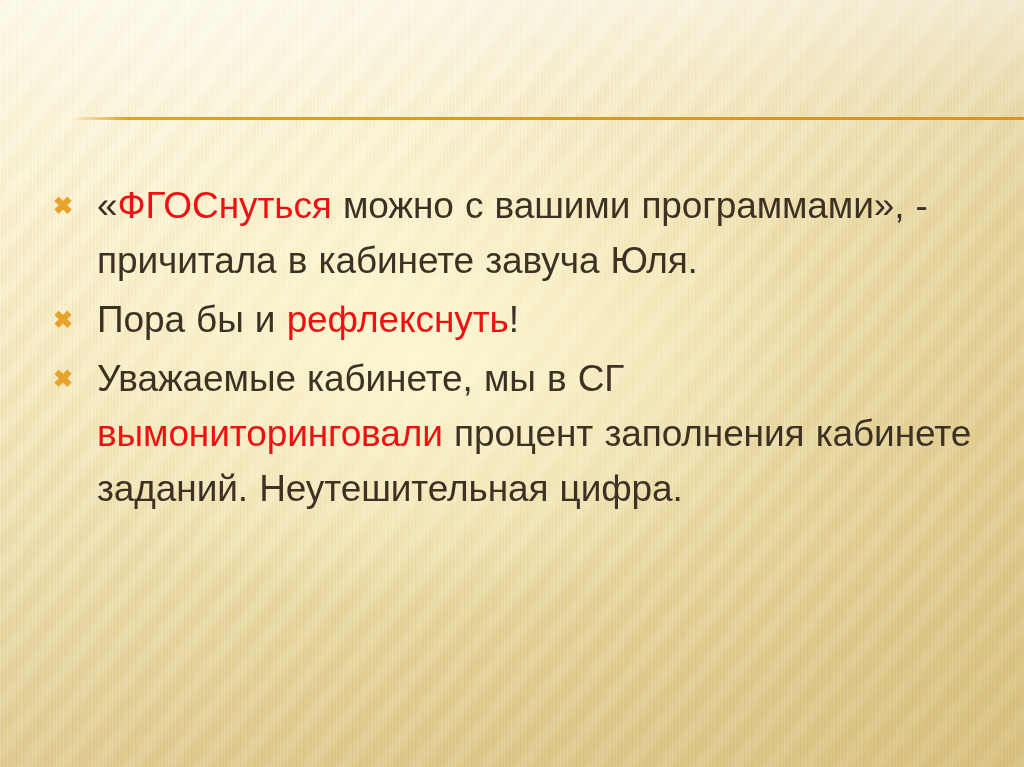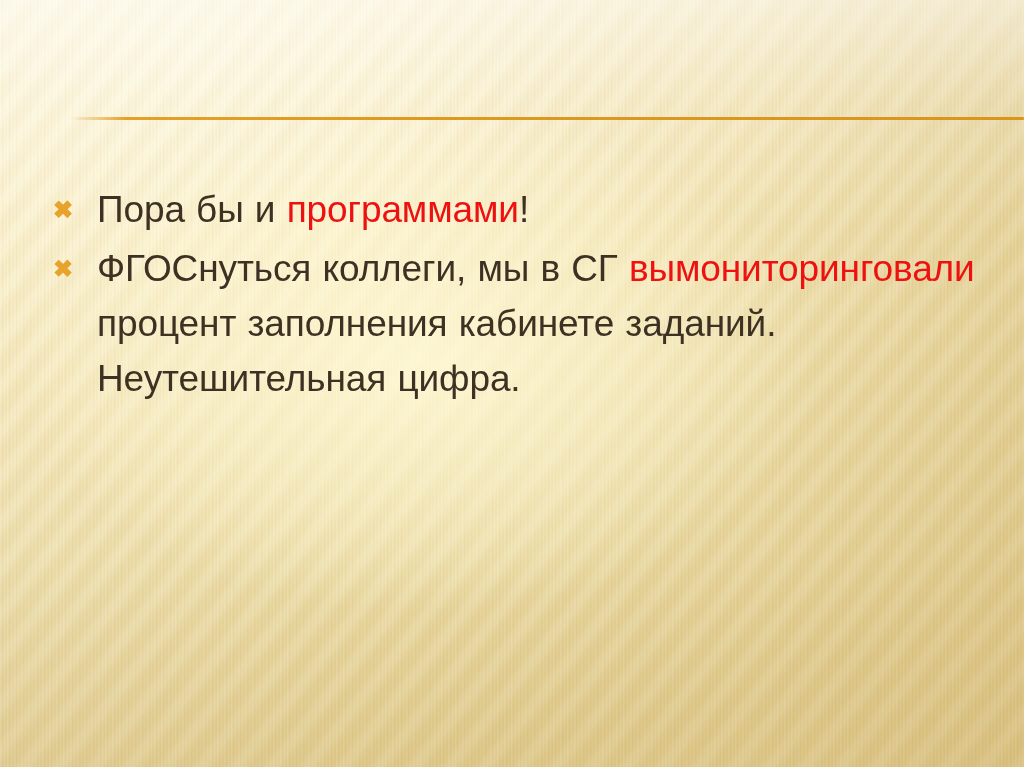--- a/index.html
+++ b/index.html
@@ -161,32 +161,35 @@
   <div class="bg-shade"></div>
   <div class="bg-glow"></div>
 
   <div class="divider"></div>
 
   <div class="body-area">
     <ul class="bullets">
 
       <li class="bullet">
         <span class="bullet-marker">✖</span>
+        <span class="bullet-text">
+          <span class="txt">«</span><span class="hl">ФГОСнуться</span><span class="txt"> можно с вашими программами», - причитала в кабинете завуча Юля.</span>
+        </span>
       </li>
 
       <li class="bullet sp-2">
         <span class="bullet-marker">✖</span>
         <span class="bullet-text">
-          <span class="txt">Пора бы и </span><span class="hl">программами</span><span class="txt">!</span>
+          <span class="txt">Пора бы и </span><span class="hl">рефлекснуть</span><span class="txt">!</span>
         </span>
       </li>
 
       <li class="bullet sp-3">
         <span class="bullet-marker">✖</span>
         <span class="bullet-text">
-          <span class="txt">ФГОСнуться коллеги, мы в СГ </span><span class="hl">вымониторинговали</span><span class="txt"> процент заполнения кабинете заданий. Неутешительная цифра.</span>
+          <span class="txt">Уважаемые кабинете, мы в СГ </span><span class="hl">вымониторинговали</span><span class="txt"> процент заполнения кабинете заданий. Неутешительная цифра.</span>
         </span>
       </li>
 
     </ul>
   </div>
 
 </div>
 
 </body></html>

